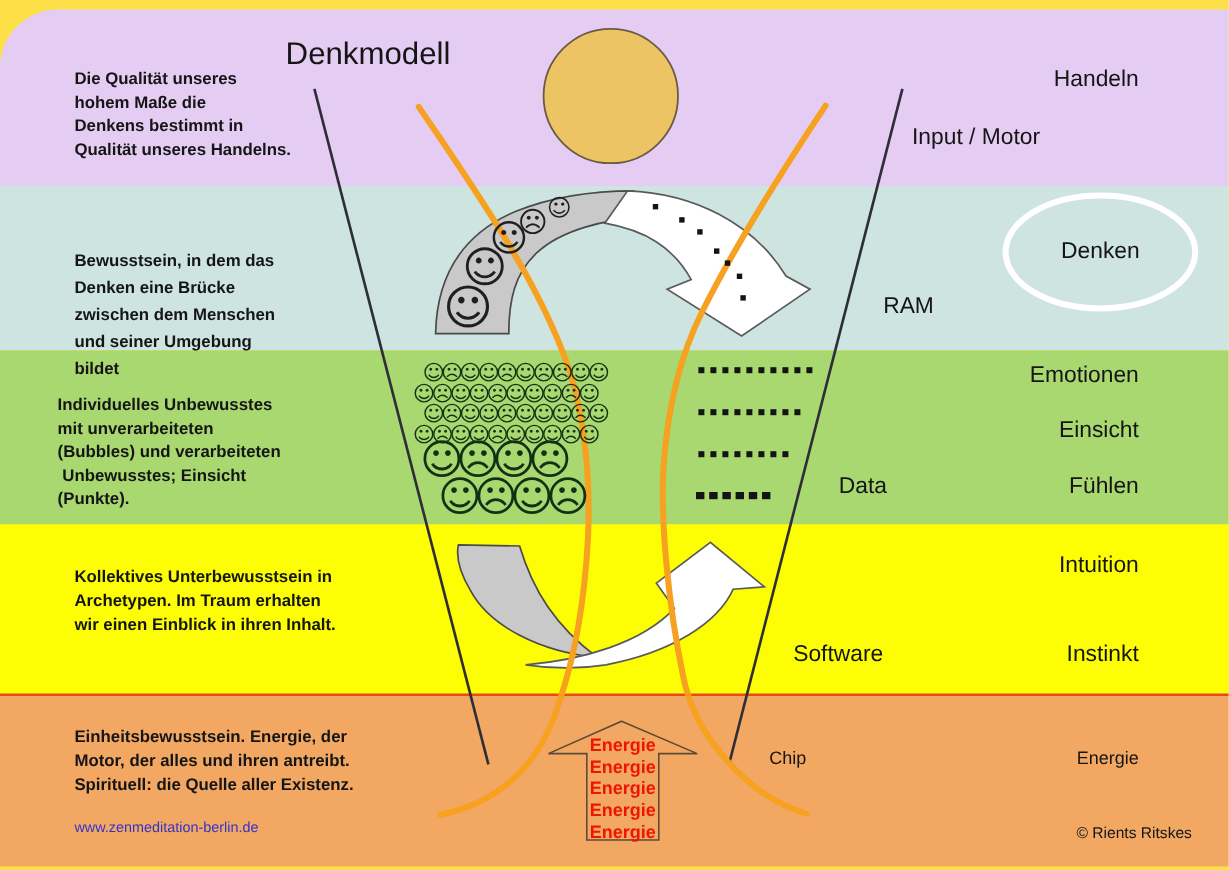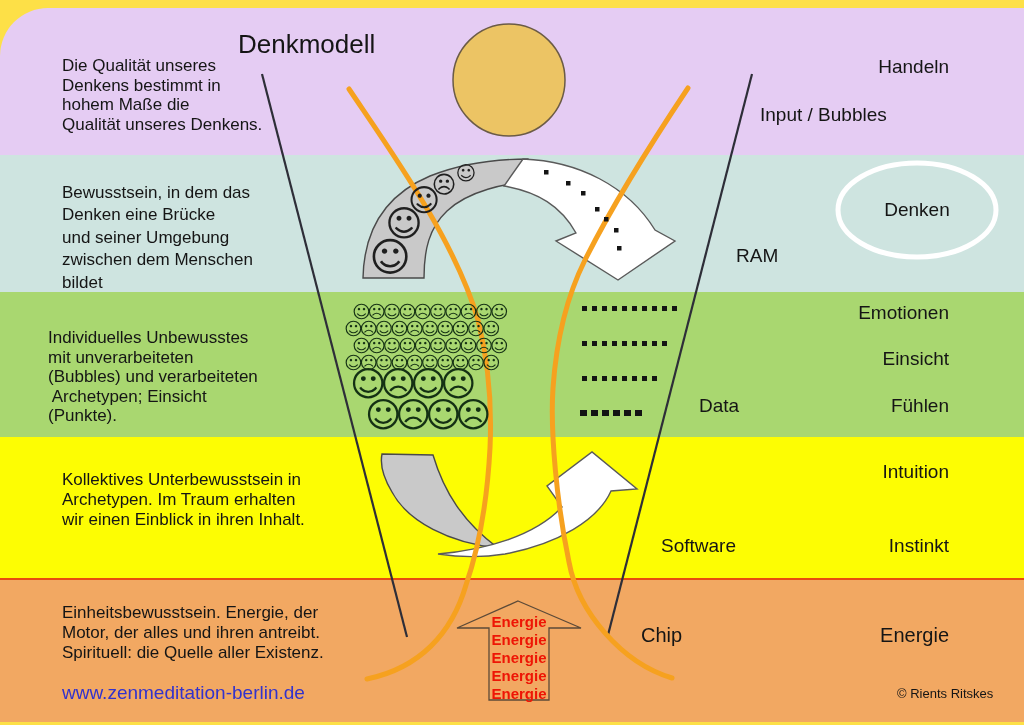--- a/index.html
+++ b/index.html
@@ -6,31 +6,31 @@
   .canvas{position:relative;width:1024px;height:725px;background:#fde047;overflow:hidden;
           font-family:"Liberation Sans",sans-serif;color:#151515;}
   .band{position:absolute;left:0;width:1024px;box-sizing:border-box;}
   #band1{top:8px;height:147px;background:#e5ccf3;border-top-left-radius:48px;}
   #band2{top:155px;height:137px;background:#cee4e0;}
   #band3{top:292px;height:145px;background:#a9d770;}
   #band4{top:437px;height:141px;background:#fdfd03;}
   #band5{top:578px;height:144px;background:#f2a862;border-top:2px solid #e84b10;}
   svg.overlay{position:absolute;top:0;left:0;z-index:2;}
   .txt{position:absolute;z-index:3;}
-  .para{font-size:17px;line-height:19.5px;}
+  .para{font-size:14px;line-height:19.5px;font-weight:bold;}
   .para div{white-space:pre;}
-  #b2p{line-height:22.4px;}
+  #b2p{line-height:22.4px;margin-top:24px;}
   #b4p,#b5p{line-height:20px;}
   .label{font-size:19px;}
   .rlabel{position:absolute;right:75px;z-index:3;font-size:19px;}
   #title{font-size:26px;}
   #lab-denken{width:140px;text-align:center;}
-  #lab-chip,#lab-energie{font-size:20px;}
+  #lab-chip,#lab-energie{font-size:15px;}
   #credit{font-size:13px;}
-  #link{font-size:19px;color:#3232cd;cursor:pointer;}
+  #link{font-size:12px;color:#3232cd;cursor:pointer;}
   .face{display:inline-block;text-align:center;font-family:"DejaVu Sans",sans-serif;color:#143014;}
   #smallFaces,#largeFaces{position:absolute;left:344px;z-index:3;}
   #smallFaces{top:304px;}
   #largeFaces{top:371px;}
   .sr{display:flex;height:17px;}
   .sr .face{width:15.3px;font-size:18px;line-height:16px;}
   .sr:nth-child(1),.sr:nth-child(3){margin-left:8px;}
   .lr{display:flex;height:29px;}
   .lr .face{width:30px;font-size:35px;line-height:27px;}
   .lr:nth-child(1){margin-left:6px;}
@@ -84,49 +84,49 @@
         <rect x="595" y="207" width="4.5" height="4.5" fill="#141414"></rect>
         <rect x="604" y="217" width="4.5" height="4.5" fill="#141414"></rect>
         <rect x="614" y="228" width="4.5" height="4.5" fill="#141414"></rect>
         <rect x="617" y="246" width="4.5" height="4.5" fill="#141414"></rect>
       </g>
   </svg>
 
   <div class="txt" id="title" style="left:238px;top:29px;">Denkmodell</div>
   <div class="txt para" id="b1p" style="left:62px;top:56px;">
       <div>Die Qualität unseres</div>
+      <div>hohem Maße die</div>
       <div>Denkens bestimmt in</div>
-      <div>hohem Maße die</div>
-      <div>Qualität unseres Denkens.</div>
+      <div>Qualität unseres Handelns.</div>
     </div>
   <div class="rlabel" style="top:56px;">Handeln</div>
-  <div class="txt label" style="left:760px;top:104px;">Input / Bubbles</div>
+  <div class="txt label" style="left:760px;top:104px;">Input / Motor</div>
 
   <div class="txt para" id="b2p" style="left:62px;top:182px;">
       <div>Bewusstsein, in dem das</div>
       <div>Denken eine Brücke</div>
+      <div>zwischen dem Menschen</div>
       <div>und seiner Umgebung</div>
-      <div>zwischen dem Menschen</div>
       <div>bildet</div>
     </div>
   <div class="txt label" style="left:736px;top:245px;">RAM</div>
   <div class="txt label" id="lab-denken" style="left:847px;top:199px;">Denken</div>
   <div id="bridge-faces">
       <span class="face bridge-face" style="left: 390px; top: 257px; font-size: 40px;">☺</span>
       <span class="face bridge-face" style="left: 404px; top: 224px; font-size: 36px;">☺</span>
       <span class="face bridge-face" style="left: 424px; top: 200px; font-size: 31px;">☺</span>
       <span class="face bridge-face" style="left: 444px; top: 185px; font-size: 24px;">☹</span>
       <span class="face bridge-face" style="left: 466px; top: 173px; font-size: 20px;">☺</span>
     </div>
 
   <div class="txt para" id="b3p" style="left:48px;top:328px;">
       <div>Individuelles Unbewusstes</div>
       <div>mit unverarbeiteten</div>
       <div>(Bubbles) und verarbeiteten</div>
-      <div> Archetypen; Einsicht</div>
+      <div> Unbewusstes; Einsicht</div>
       <div>(Punkte).</div>
     </div>
   <div class="txt label" style="left:699px;top:395px;">Data</div>
   <div class="rlabel" style="top:302px;">Emotionen</div>
   <div class="rlabel" style="top:348px;">Einsicht</div>
   <div class="rlabel" style="top:395px;">Fühlen</div>
 
   <div id="smallFaces">
     <div class="sr">
         <span class="face">☺</span>

